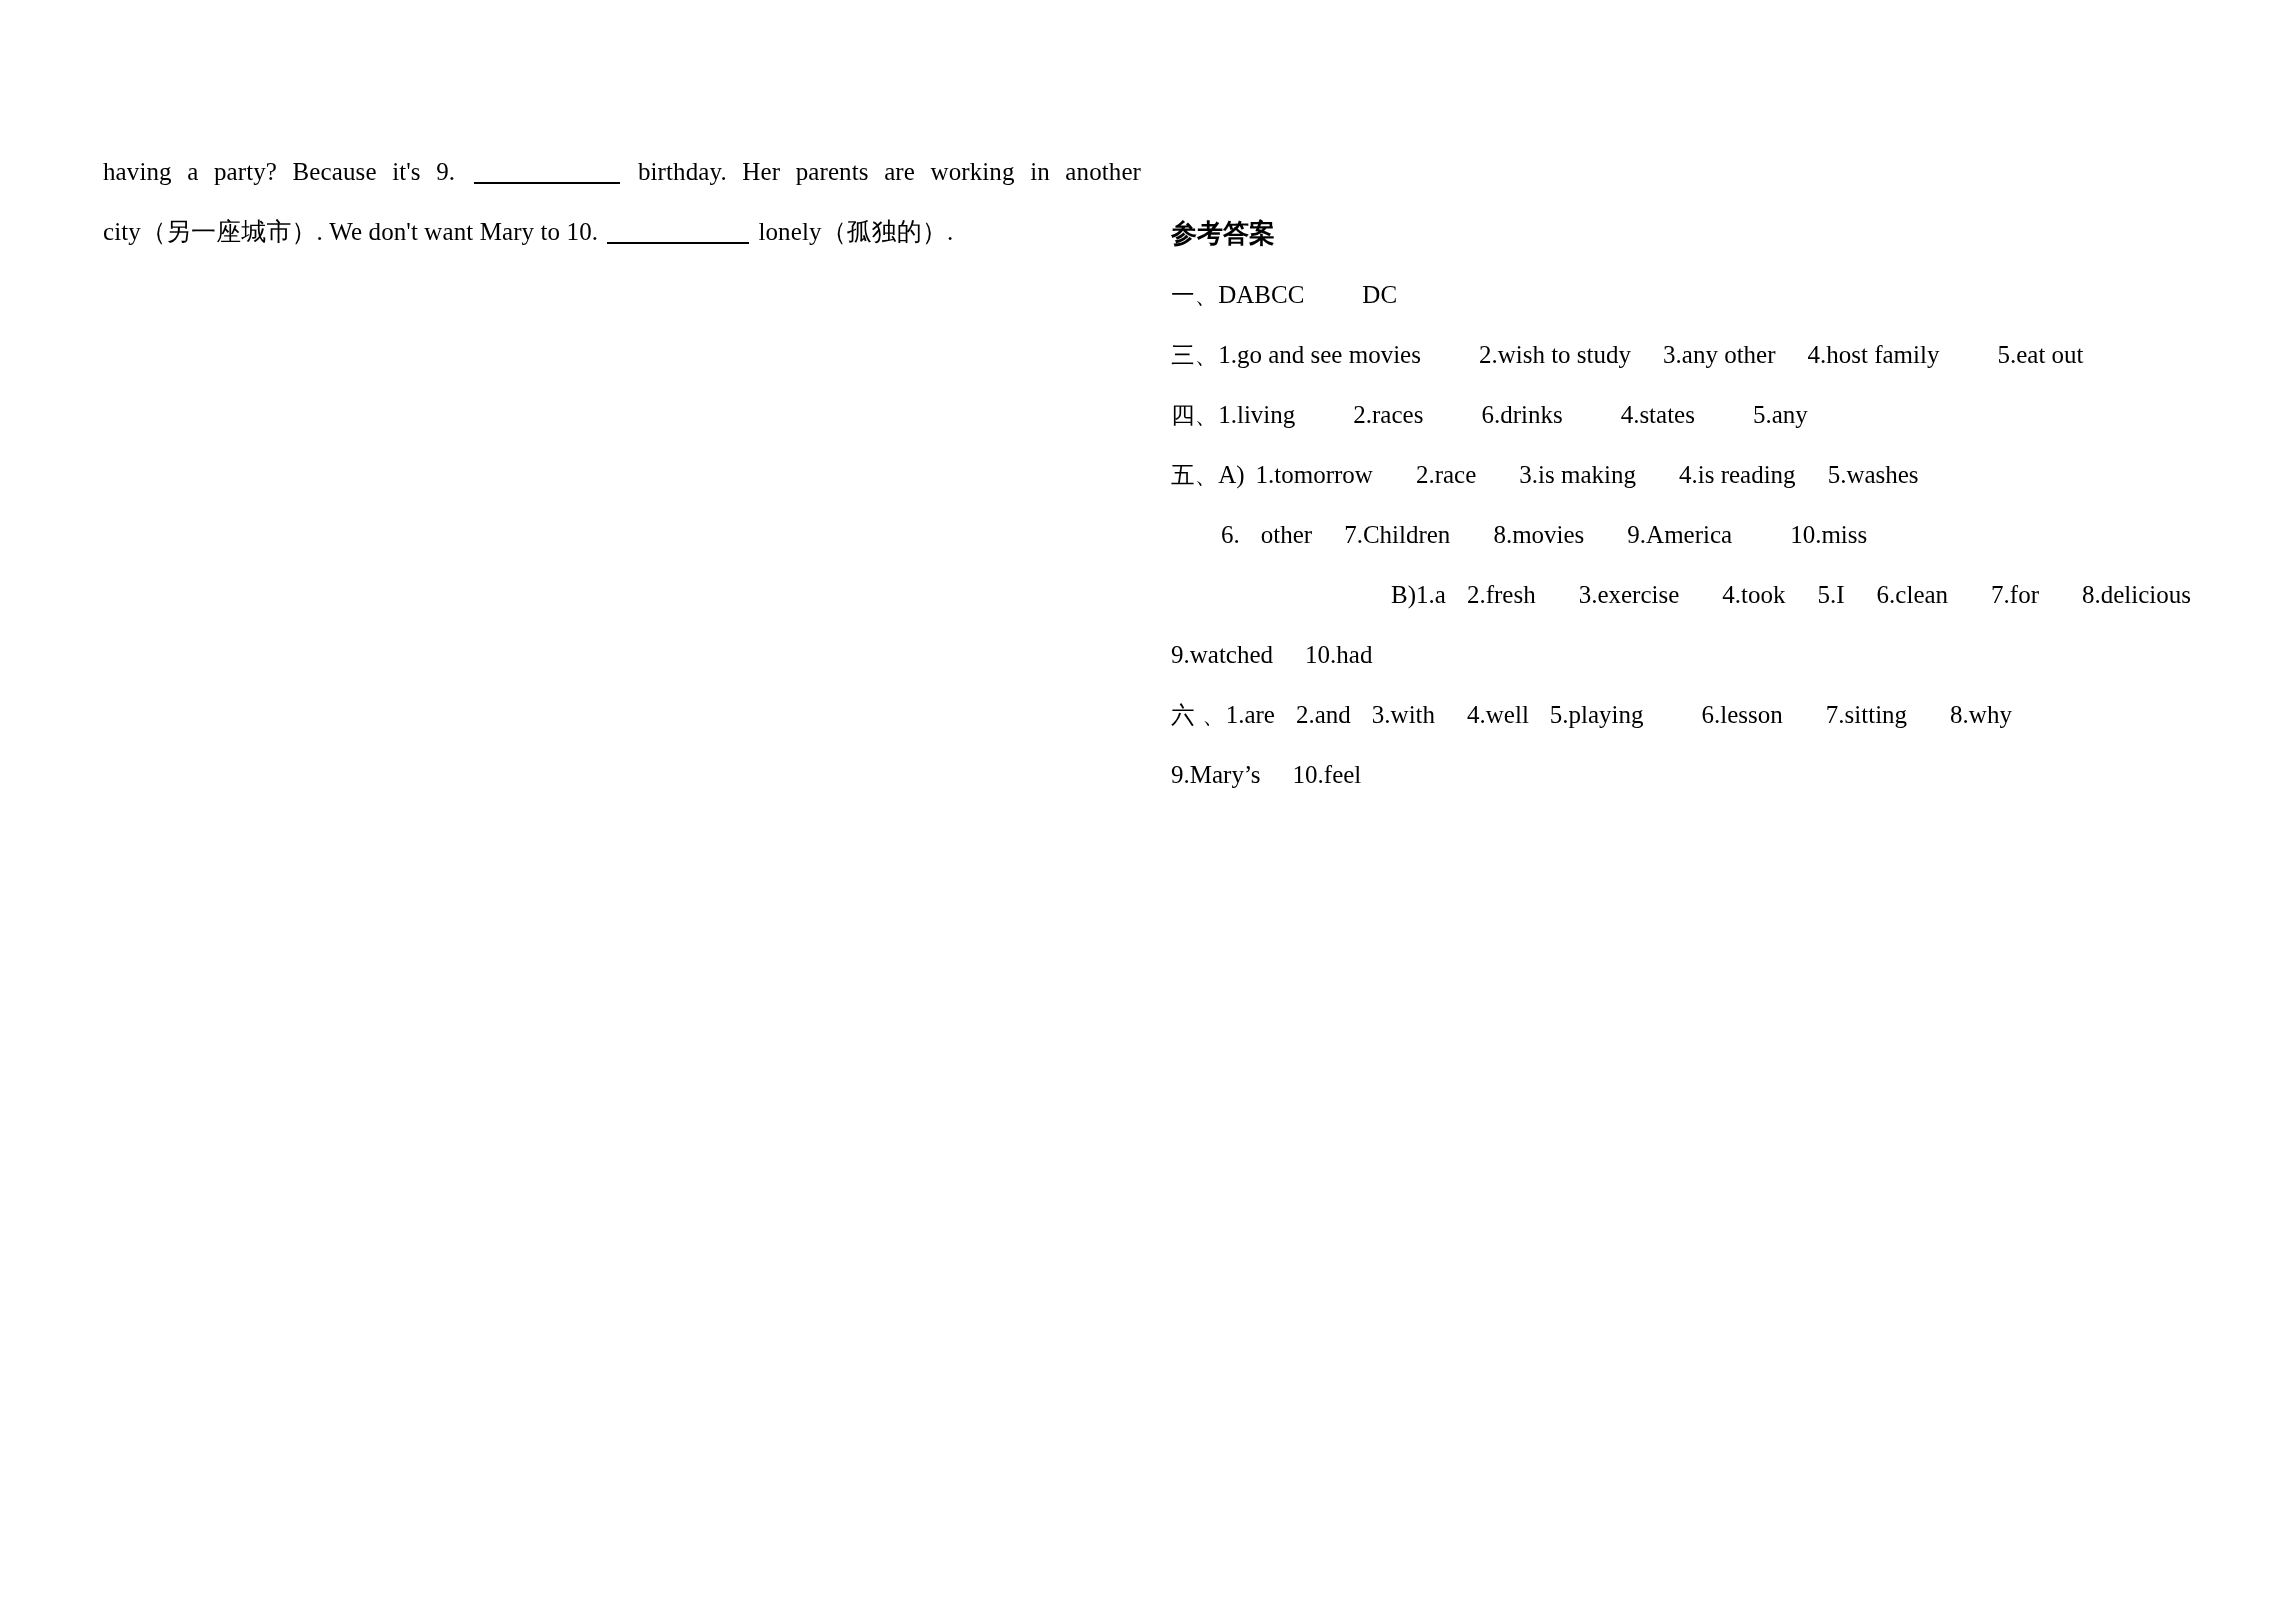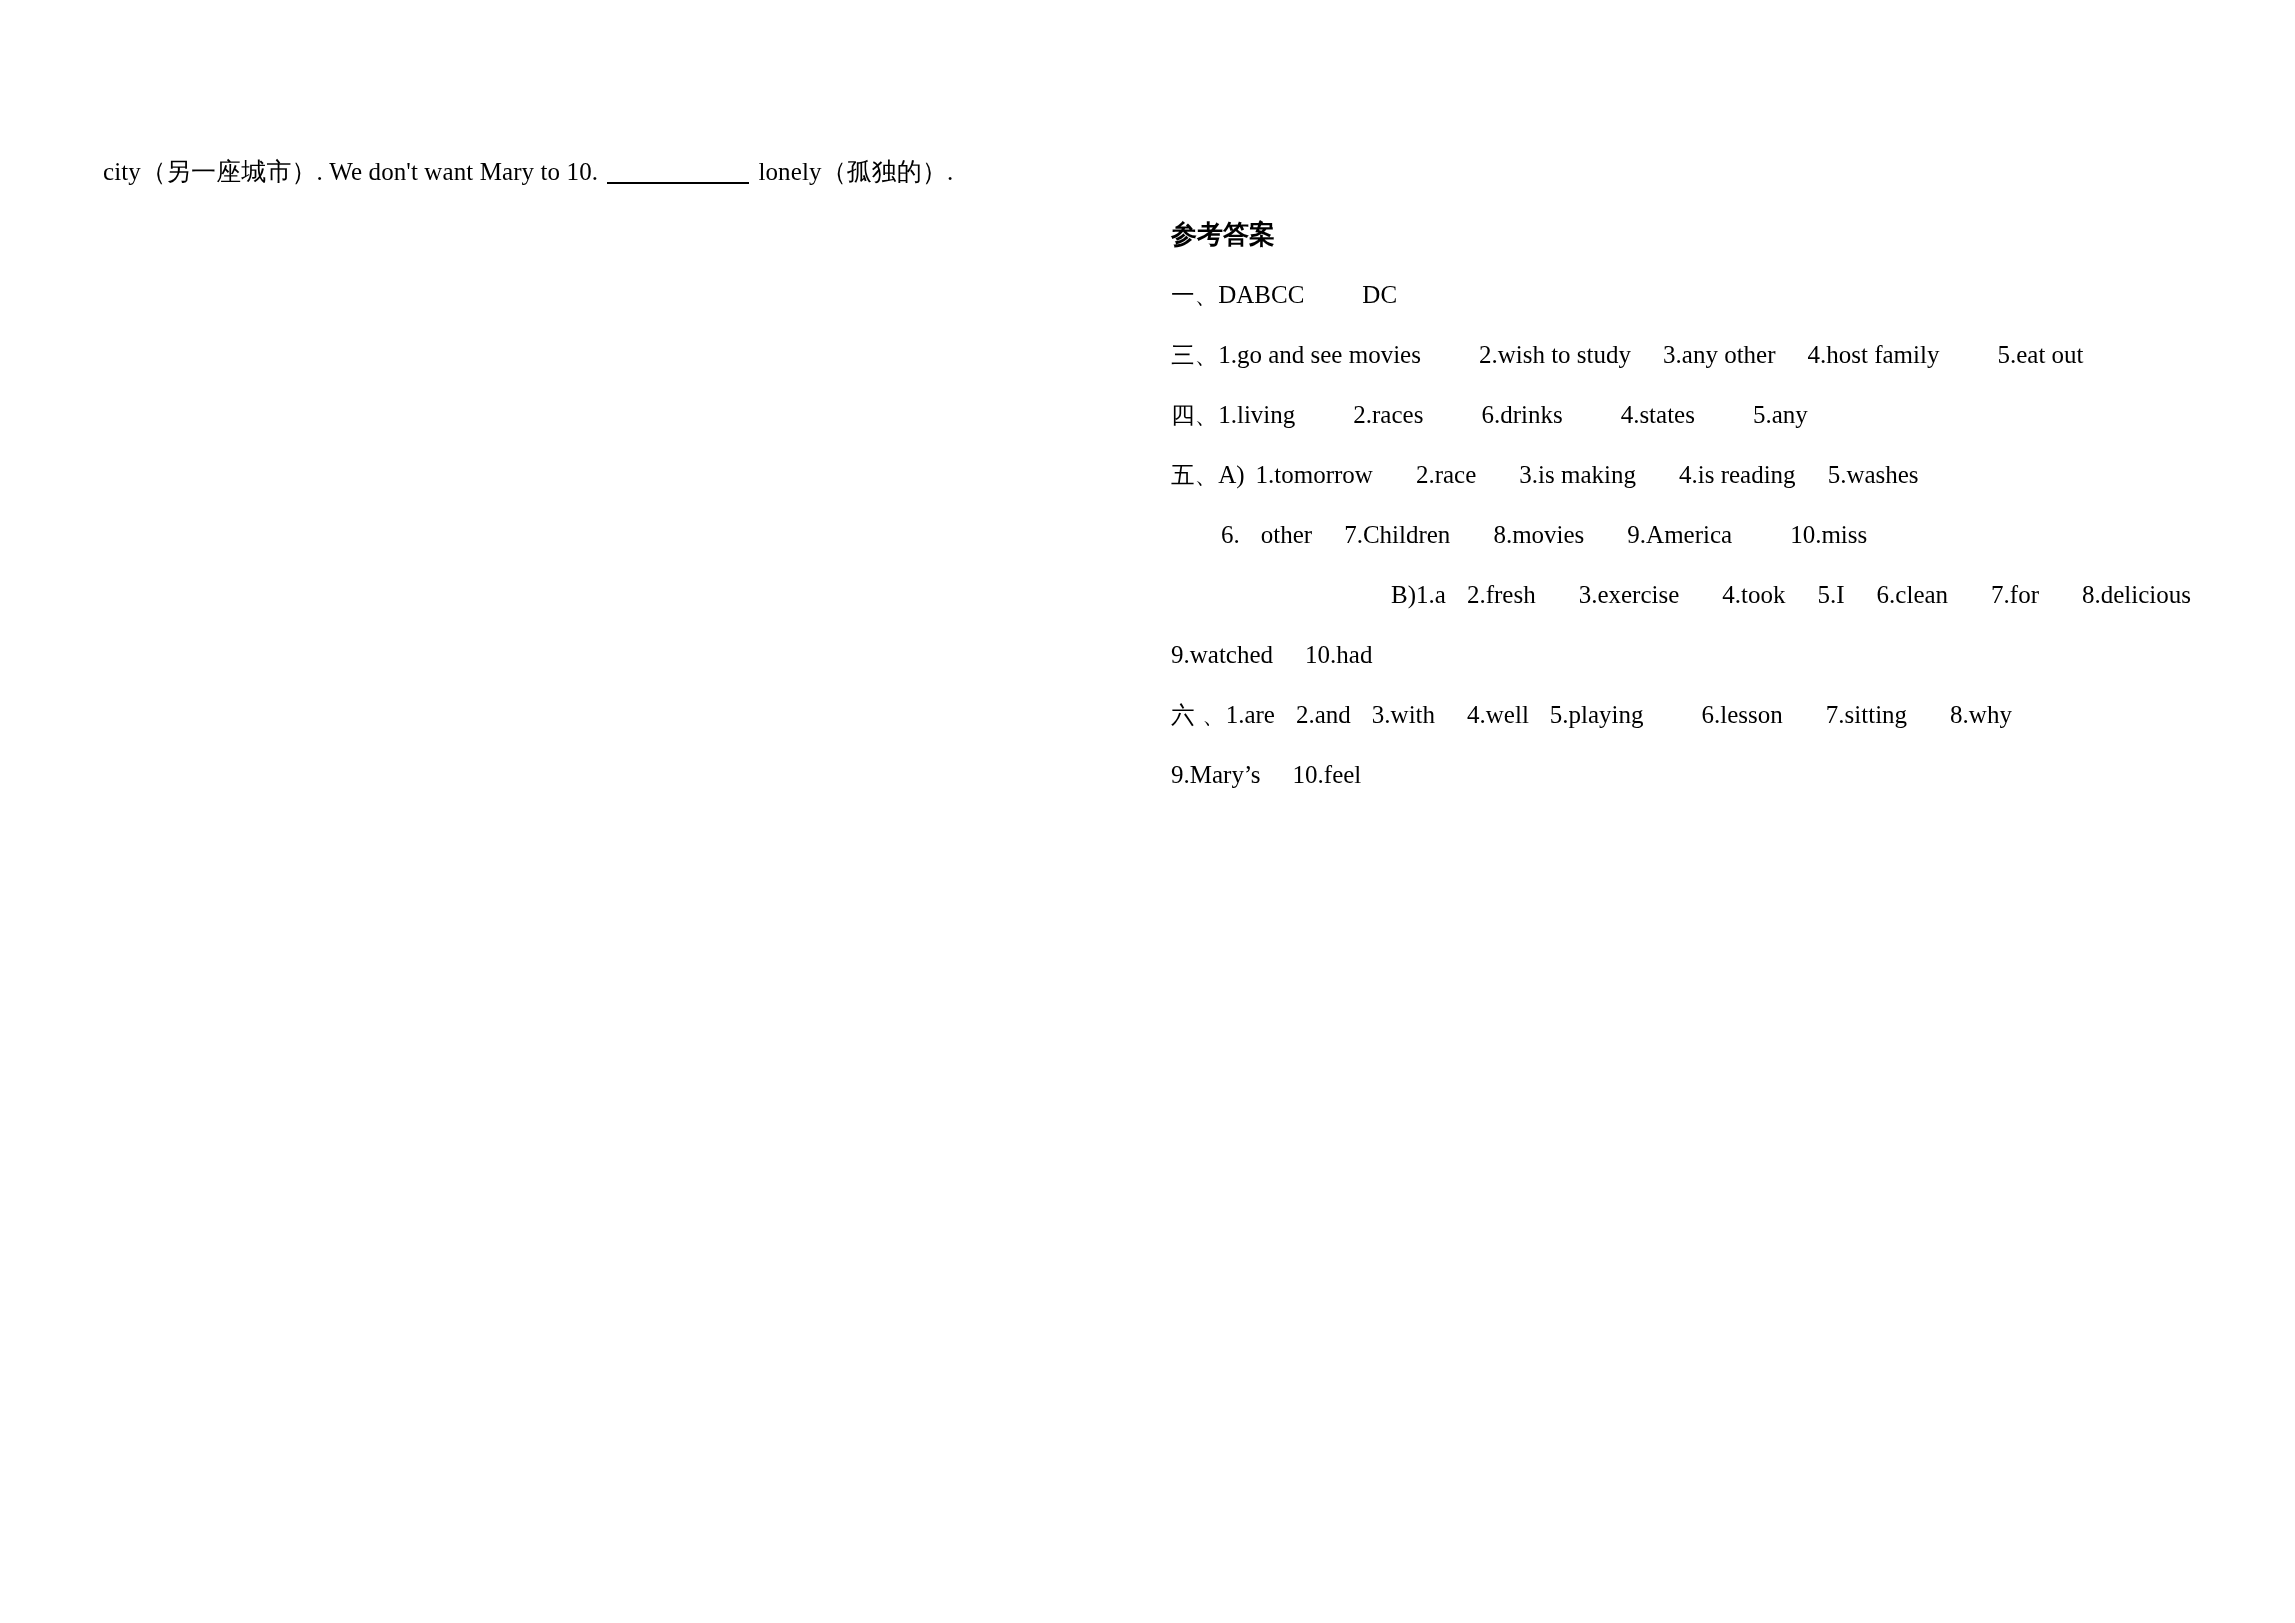--- a/index.html
+++ b/index.html
@@ -57,21 +57,21 @@
   .answers-col {
     position: absolute;
     left: 1171px;
     top: 205px;
     width: 1020px;
   }
   .ans-title {
     font-size: 26px;
     font-weight: bold;
     line-height: 60px;
-    font-family: Liberation Serif, serif;
+    font-family: Liberation Mono, monospace;
   }
   .ans-line {
     font-size: 25px;
     line-height: 60px;
     white-space: nowrap;
   }
   .ans-line .marker {
     font-family: "DejaVu Sans", "Liberation Sans", sans-serif;
     font-size: 23.6px;
   }
@@ -85,20 +85,25 @@
   .sp5 { display: inline-block; width: 58px; }
   .sp6 { display: inline-block; width: 78px; }
 </style>
 </head>
 <body>
 
 <div class="page">
 
   <div class="passage-col">
 
+    <div class="passage-line">
+      <span>having a party? Because it's 9.</span>
+      <span class="blank"></span>
+      <span>birthday. Her parents are working in another</span>
+    </div>
 
     <div class="passage-line last">
       <span>city（另一座城市）. We don't want Mary to 10.</span>
       <span class="blank short"></span>
       <span>lonely（孤独的）.</span>
     </div>
 
   </div>
 
   <div class="answers-col">

